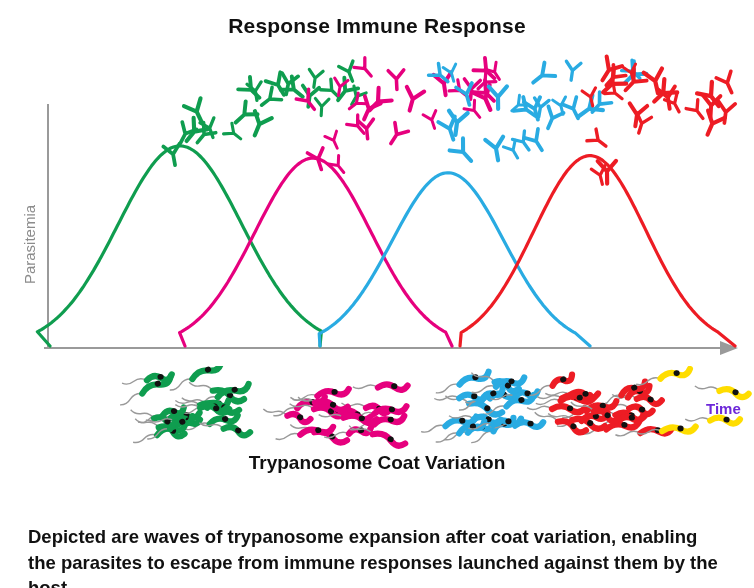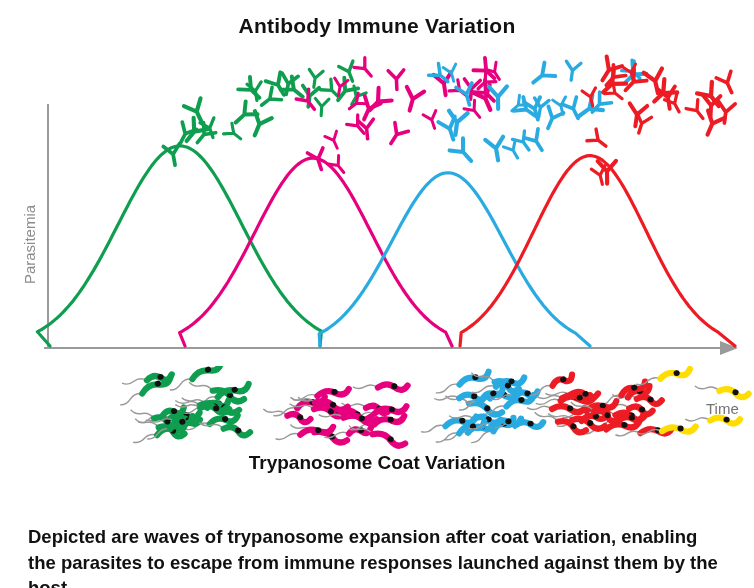--- a/index.html
+++ b/index.html
@@ -50,22 +50,23 @@
     color: #8c8c8c;
     transform: rotate(-90deg);
     transform-origin: center center;
     white-space: nowrap;
   }
   #x-axis-label {
     position: absolute;
     left: 706px;
     top: 352px;
     font-size: 15px;
-    color: #737373;
+    color: #6d28d9;
     white-space: nowrap;
+    font-weight: bold;
   }
 
   
   #tryp-band {
     position: absolute;
     left: 0;
     top: 366px;
     width: 754px;
     height: 84px;
   }
@@ -91,21 +92,21 @@
     width: 700px;
     font-size: 18.5px;
     font-weight: bold;
     line-height: 1.38;
     color: #111111;
   }
 </style>
 </head>
 <body>
 
-<div id="chart-title">Antibody Immune Variation</div>
+<div id="chart-title">Response Immune Response</div>
 
 <div id="plot-area">
   <svg id="plot-svg" width="754" height="320" viewBox="0 0 754 320">
     <defs>
       <marker id="arrowhead" markerWidth="9" markerHeight="7" refX="8" refY="3.5" orient="auto">
         <polygon points="0 0, 9 3.5, 0 7" fill="#9a9a9a"></polygon>
       </marker>
     </defs>
     <g id="axes-group">
       <line id="y-axis-line" x1="48" y1="56" x2="48" y2="300" stroke="#9a9a9a" stroke-width="2"></line>

